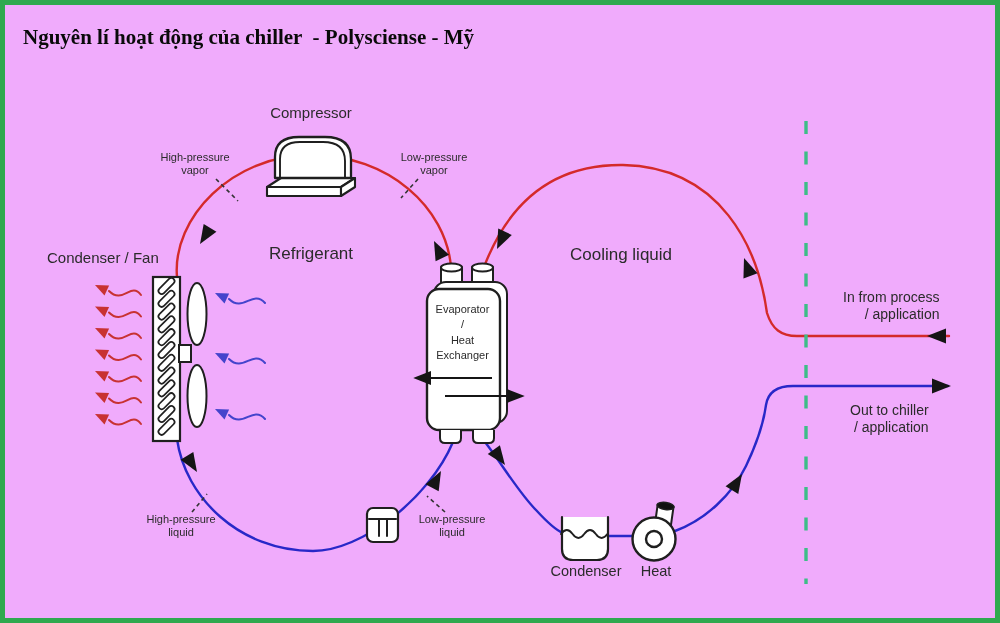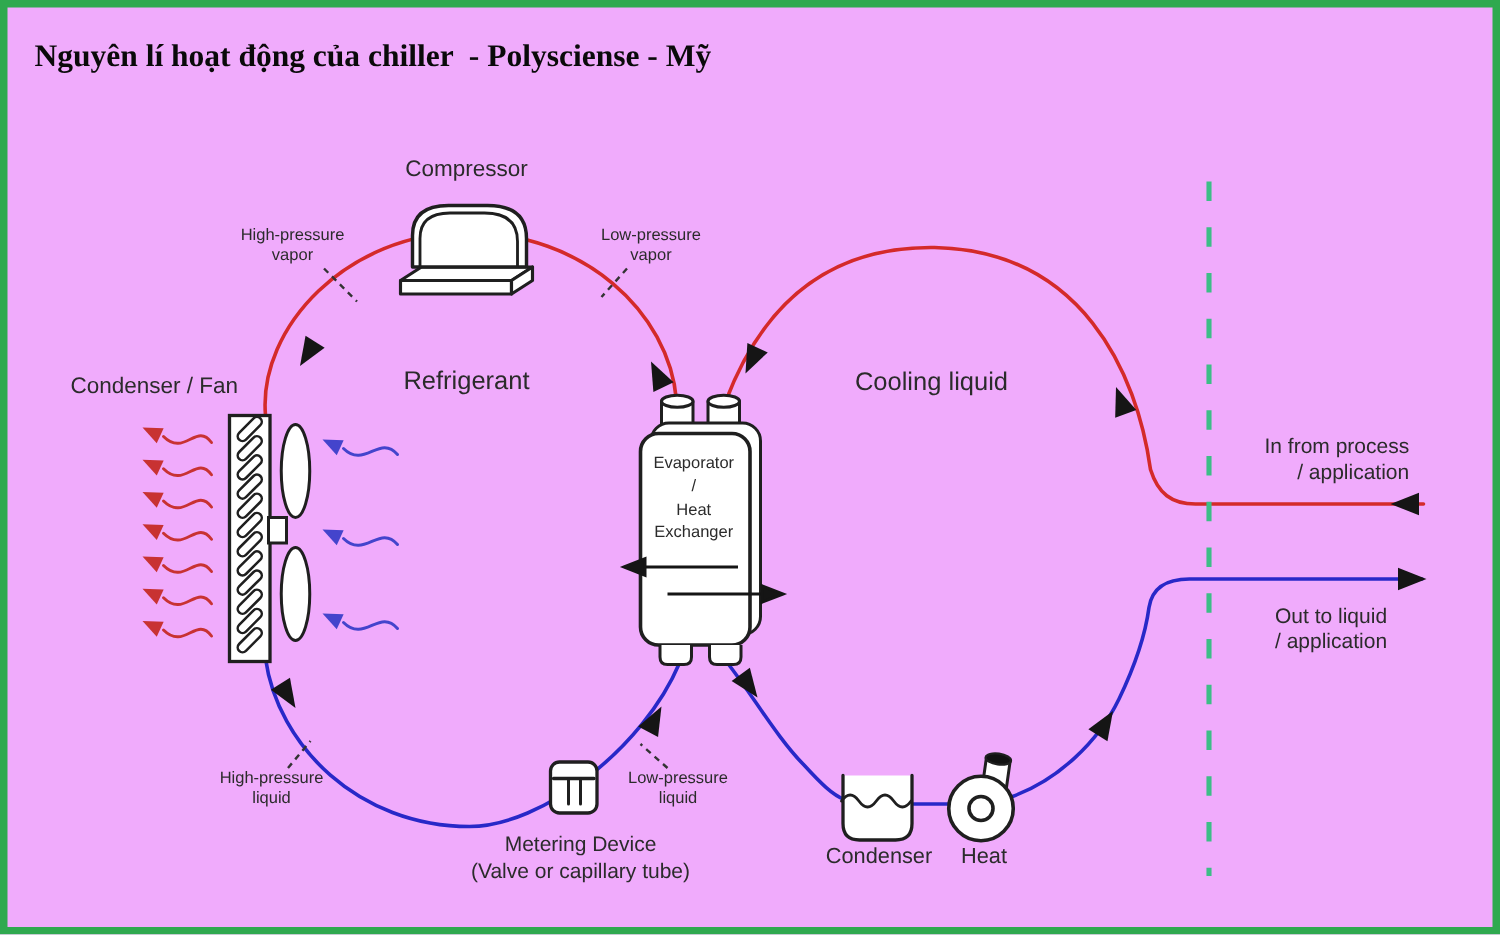--- a/index.html
+++ b/index.html
@@ -200,22 +200,20 @@
   <div class="lbl c fs17 lbl-cooling">Cooling liquid</div>
   <div class="lbl c fs17 lbl-refrigerant">Refrigerant</div>
   <div class="lbl c fs12 lbl-evap">Evaporator
 /
 Heat
 Exchanger</div>
   <div class="lbl c fs12 lbl-hpliquid">High-pressure
 liquid</div>
   <div class="lbl c fs12 lbl-lpliquid">Low-pressure
 liquid</div>
-  <div class="lbl c lbl-metering">Metering Device
-(Valve or capillary tube)</div>
   <div class="lbl c lbl-reservoir">Condenser</div>
   <div class="lbl c lbl-pump">Heat</div>
   <div class="lbl fs14 lbl-in">In from process
 / application</div>
-  <div class="lbl fs14 lbl-out">Out to liquid
+  <div class="lbl fs14 lbl-out">Out to chiller
 / application</div>
 
 </div>
 
 </body></html>

